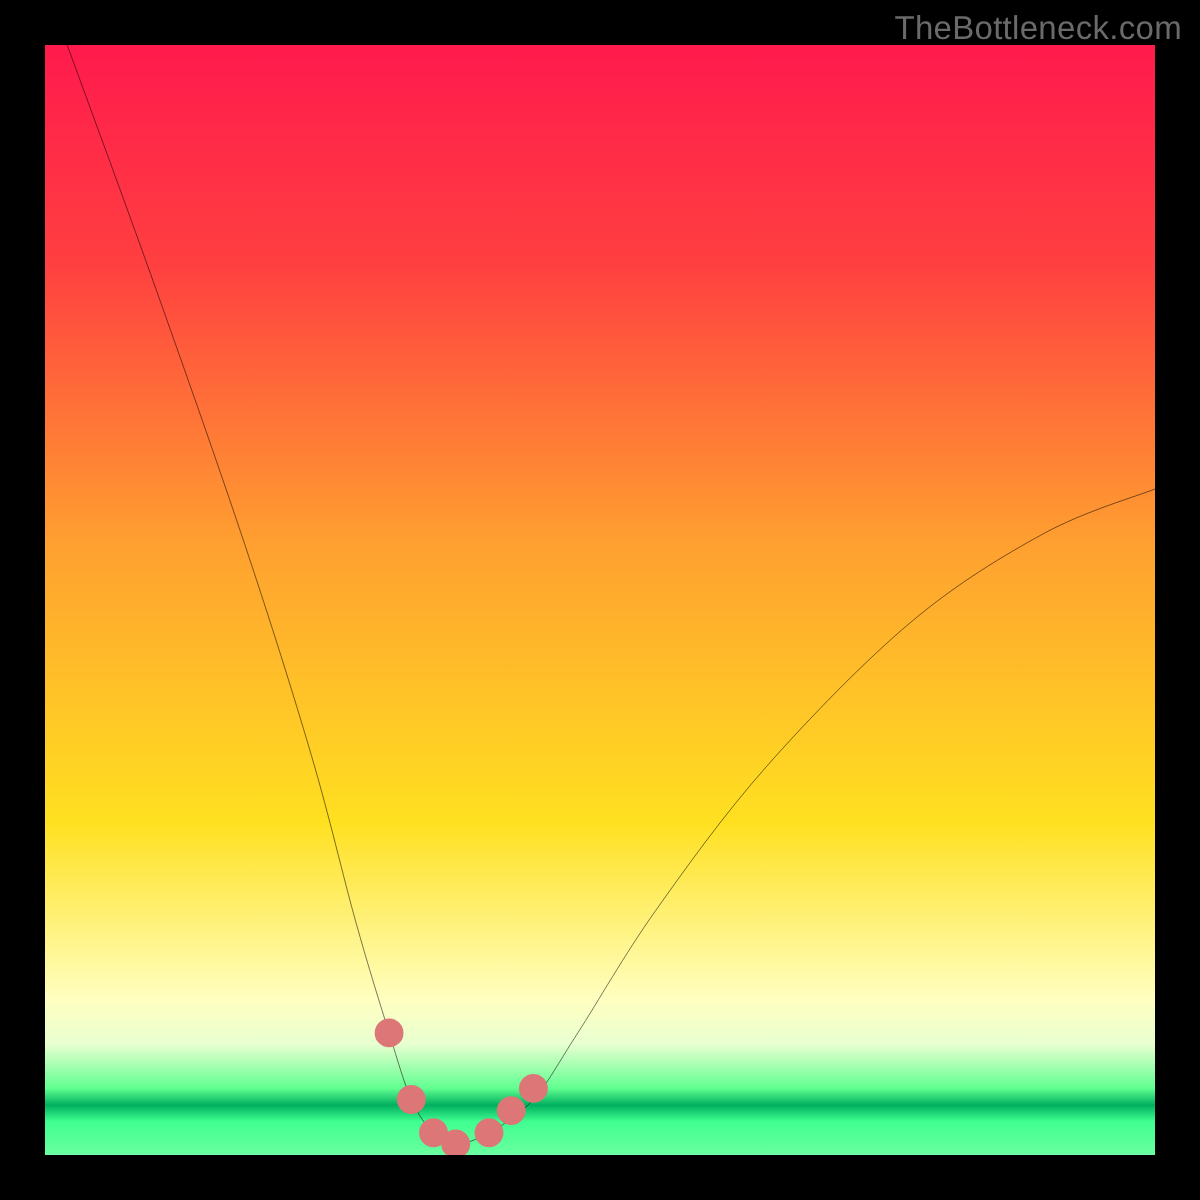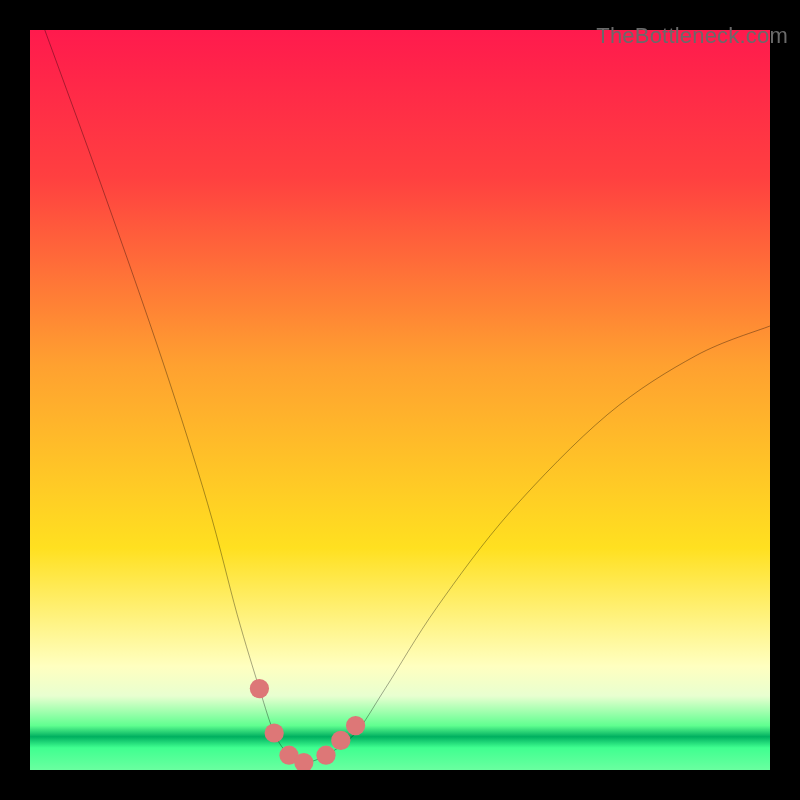--- a/index.html
+++ b/index.html
@@ -37,21 +37,20 @@
   
   .watermark {
     position: absolute;
     top: 6px;
     right: 12px;
     color: #6a6a6a;
     font-size: 22px;
     font-weight: 500;
     letter-spacing: 0.2px;
     user-select: none;
-    margin-top: 17px;
   }
   svg.curve {
     position: absolute;
     top: 0;
     left: 0;
     width: 100%;
     height: 100%;
     overflow: visible;
   }
 </style>

